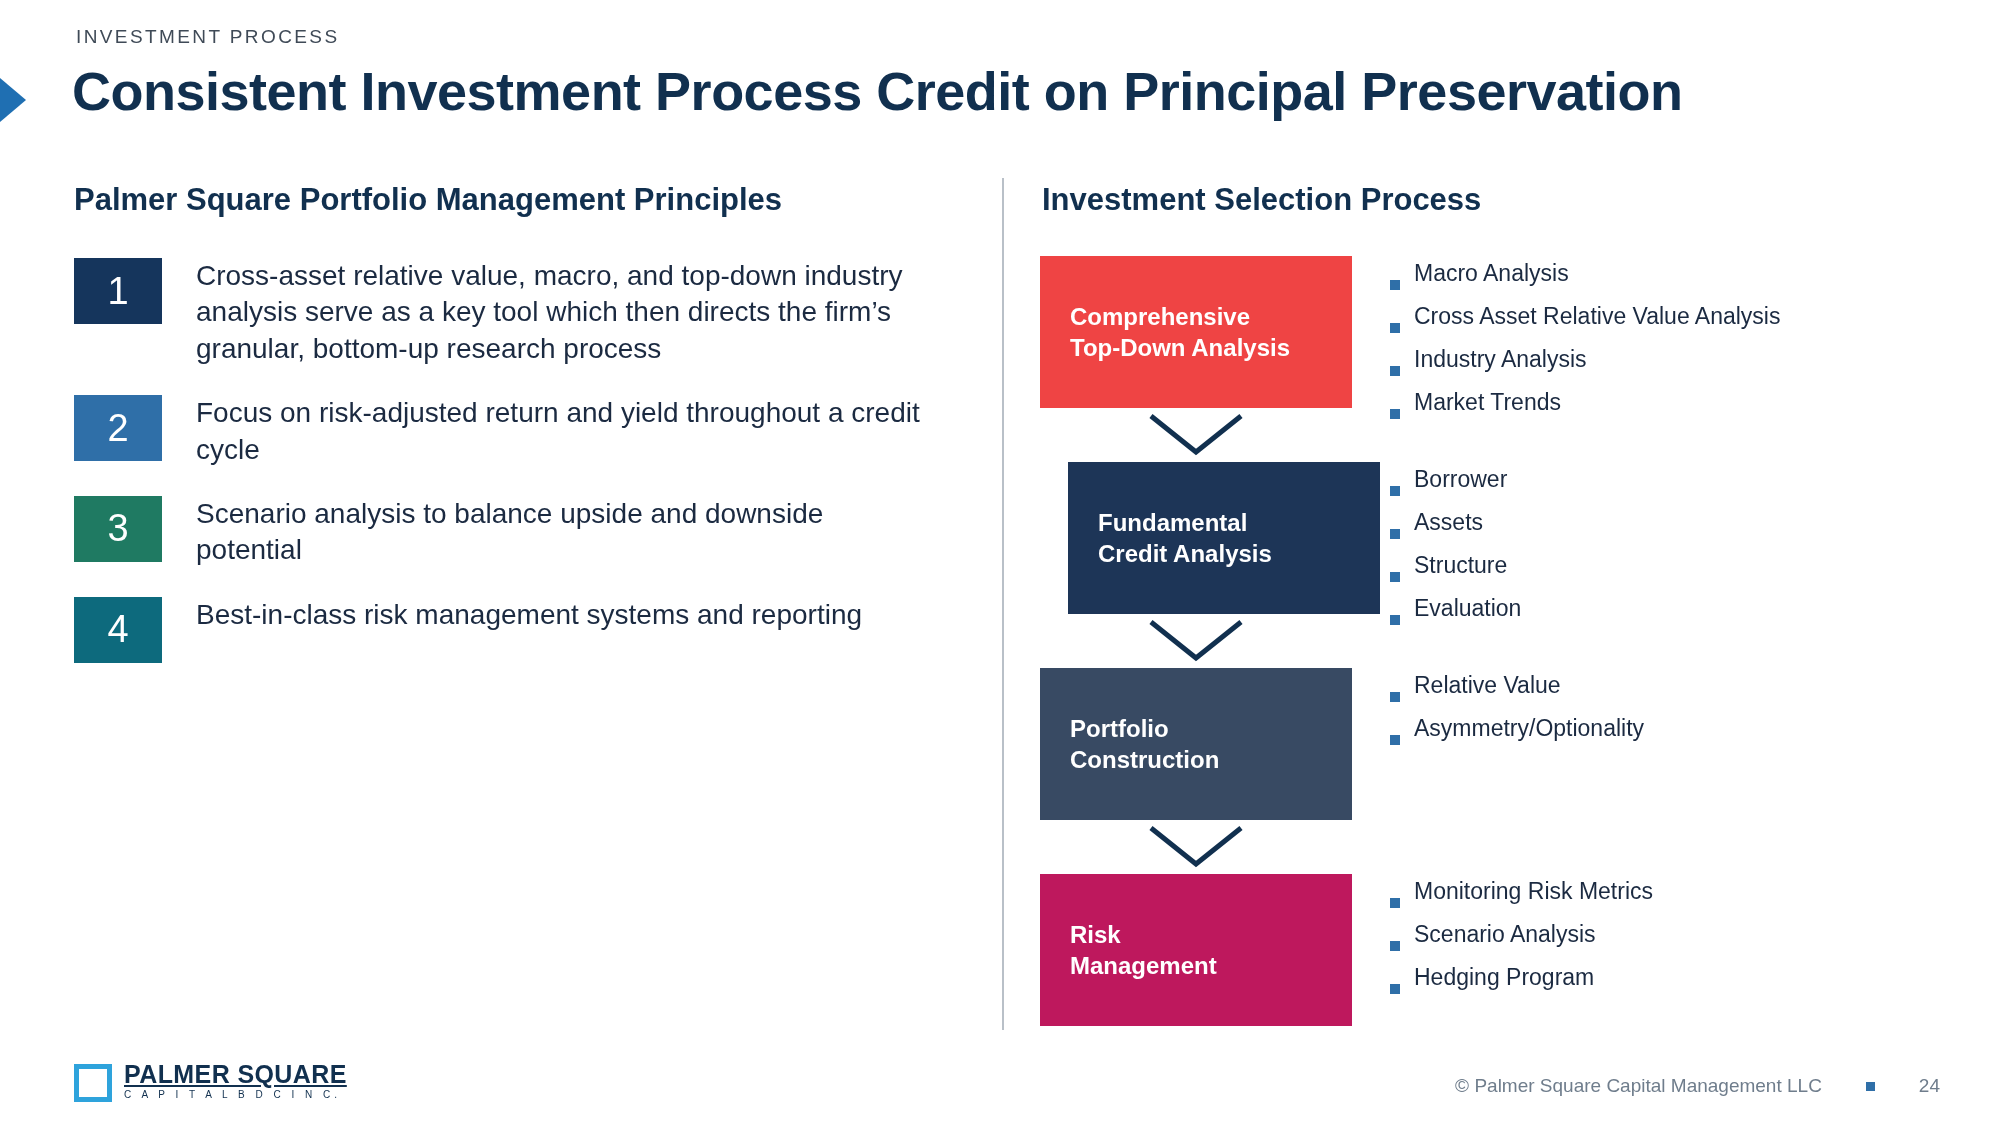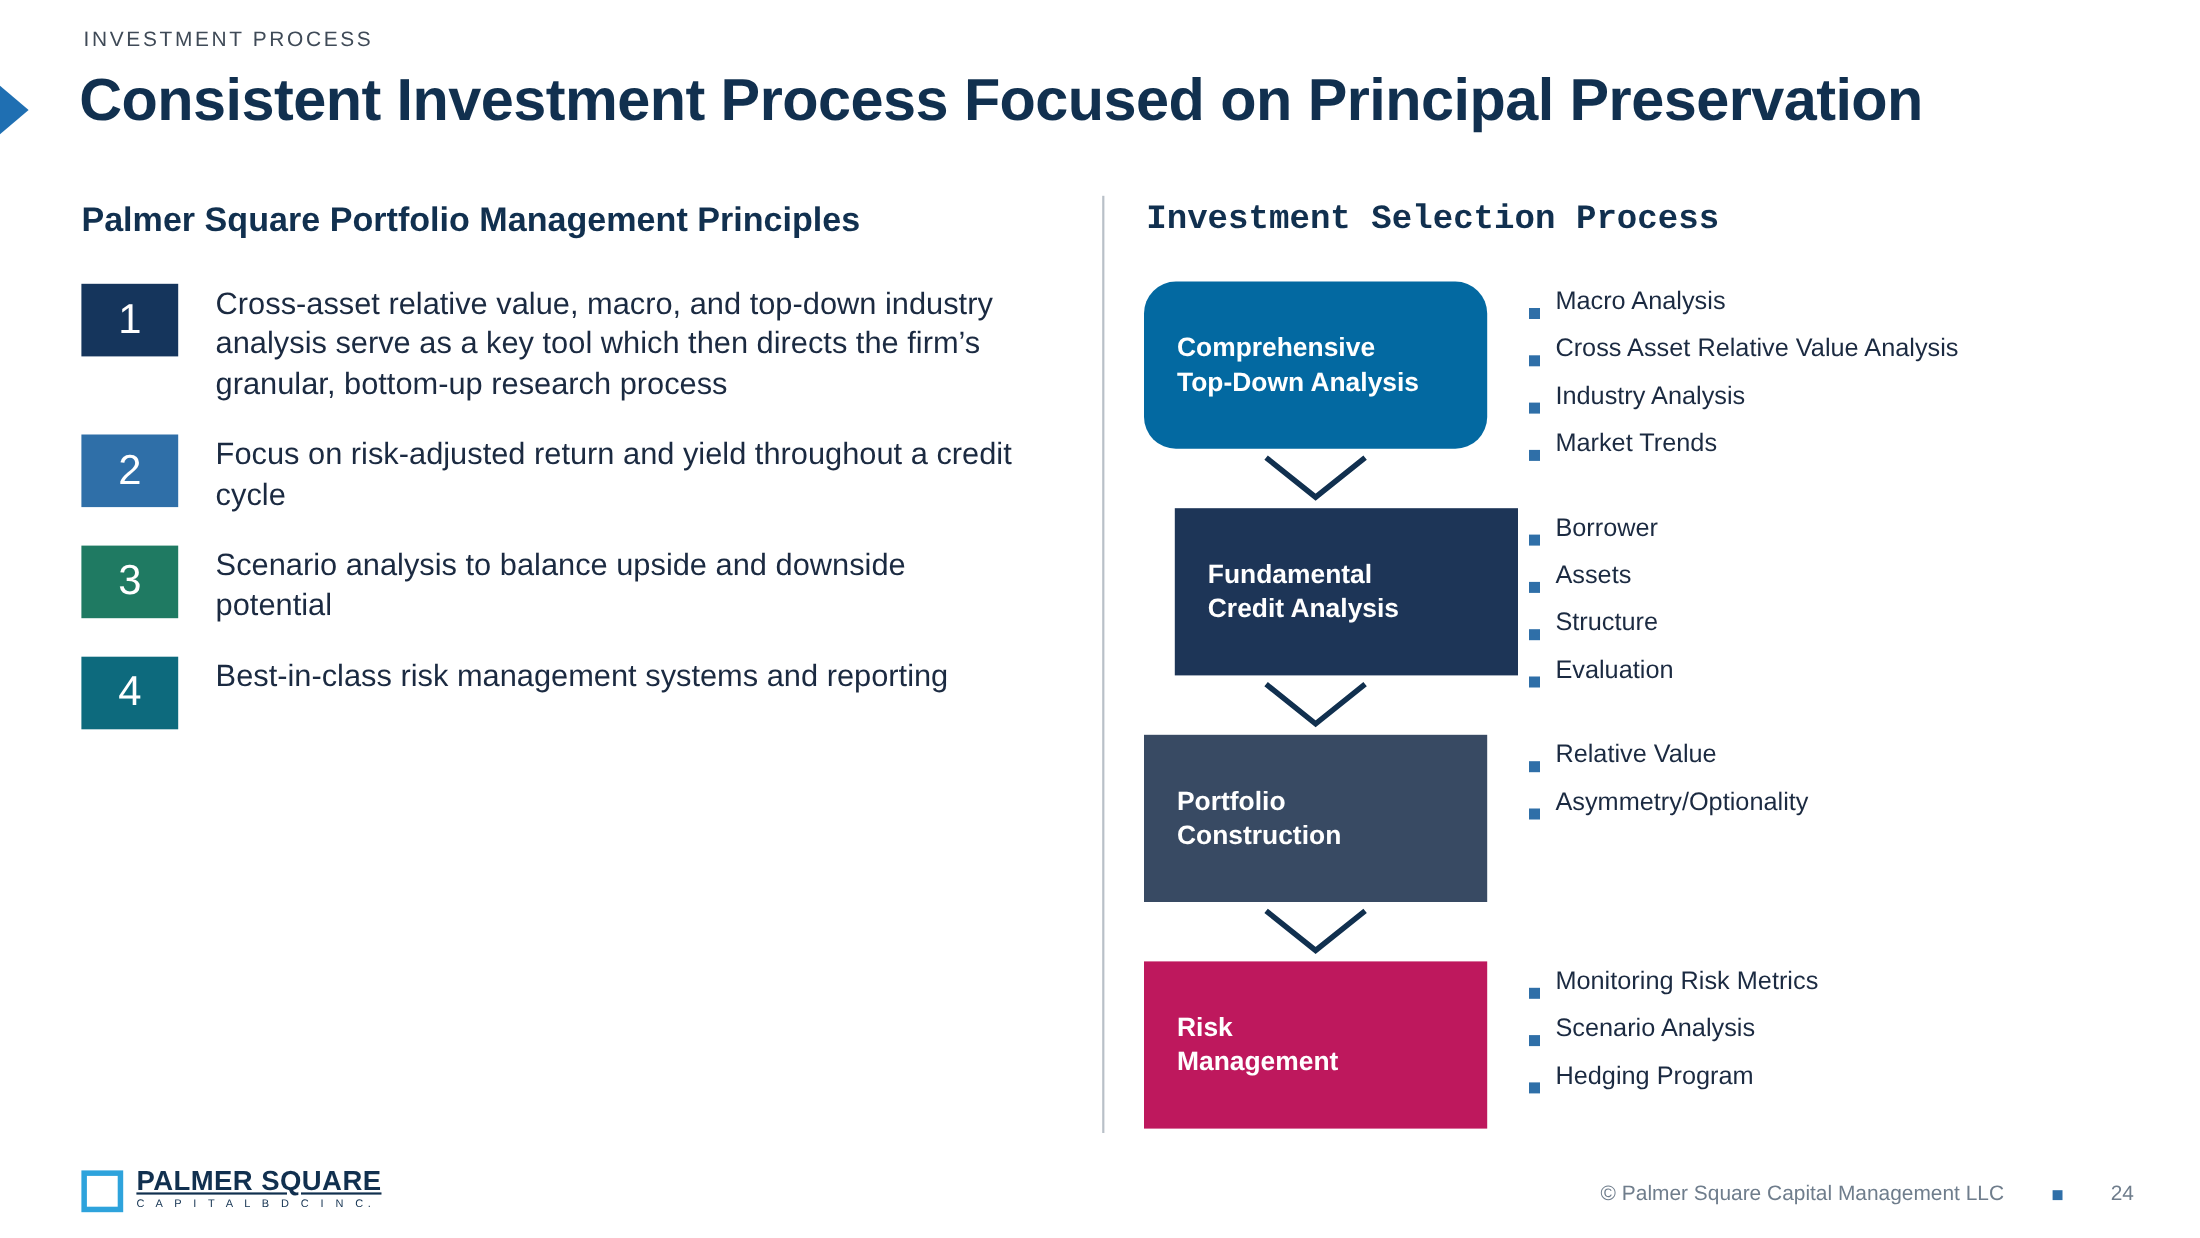--- a/index.html
+++ b/index.html
@@ -56,21 +56,20 @@
     font-weight: bold;
     color: #11304f;
   }
   .col-right-heading {
     position: absolute;
     left: 1042px;
     top: 182px;
     font-size: 31px;
     font-weight: bold;
     color: #11304f;
-    font-family: Liberation Mono, monospace;
   }
   .divider {
     position: absolute;
     left: 1002px;
     top: 178px;
     width: 2px;
     height: 852px;
     background: #b9c0c8;
   }
 
@@ -202,21 +201,21 @@
     height: 9px;
     background: #2f6fa8;
     margin: 0 14px;
   }
 </style>
 </head>
 <body>
 
 <div class="left-arrow"></div>
 <div class="eyebrow">INVESTMENT PROCESS</div>
-<div class="title">Consistent Investment Process Focused on Principal Preservation</div>
+<div class="title">Consistent Investment Process Credit on Principal Preservation</div>
 
 <div class="divider"></div>
 
 <div class="col-left-heading">Palmer Square Portfolio Management Principles</div>
 <div class="col-right-heading">Investment Selection Process</div>
 
 <div class="principles">
   <div class="principle">
     <div class="p-num" style="background: rgb(21, 53, 92);">1</div>
     <div class="p-text">Cross-asset relative value, macro, and top-down industry analysis serve as a key tool which then directs the firm’s granular, bottom-up research process</div>
@@ -231,21 +230,21 @@
   </div>
   <div class="principle">
     <div class="p-num" style="background: rgb(13, 106, 125);">4</div>
     <div class="p-text">Best-in-class risk management systems and reporting</div>
   </div>
 </div>
 
 <div class="flow">
 
   <div class="flow-row">
-    <div class="flow-box" style="background: #0369a1; border-radius: 29px;">
+    <div class="flow-box" style="background: #ef4444;">
       <div>
         <div>Comprehensive</div>
         <div>Top-Down Analysis</div>
       </div>
     </div>
     <div class="bullets">
       <div class="bullet">
           <span class="bsq"></span>
           <span>Macro Analysis</span>
         </div>

